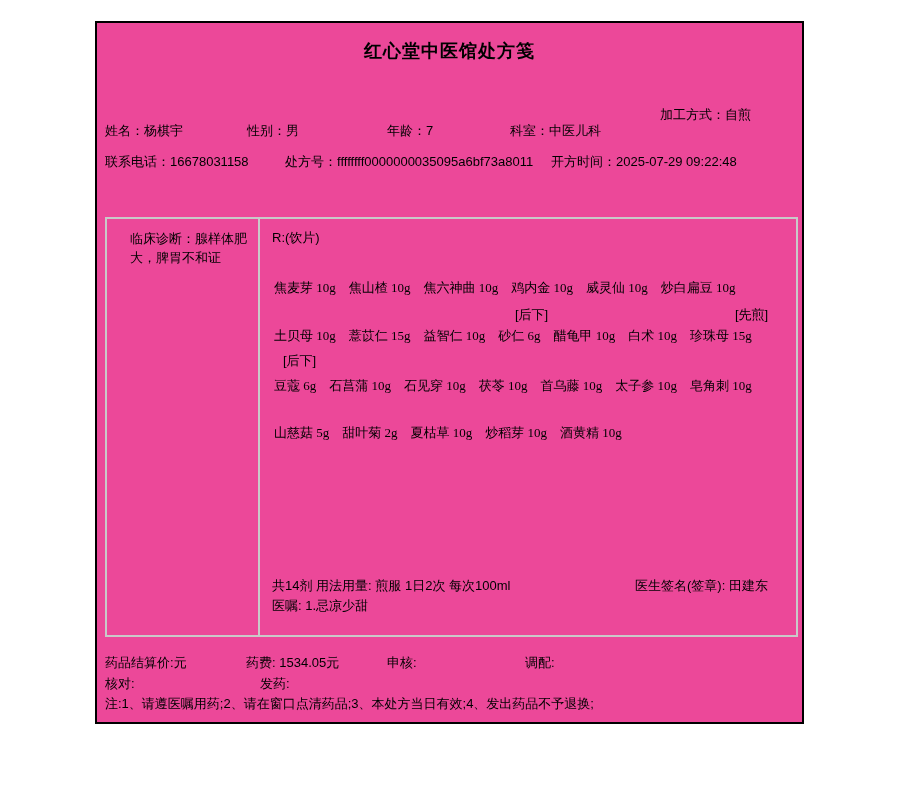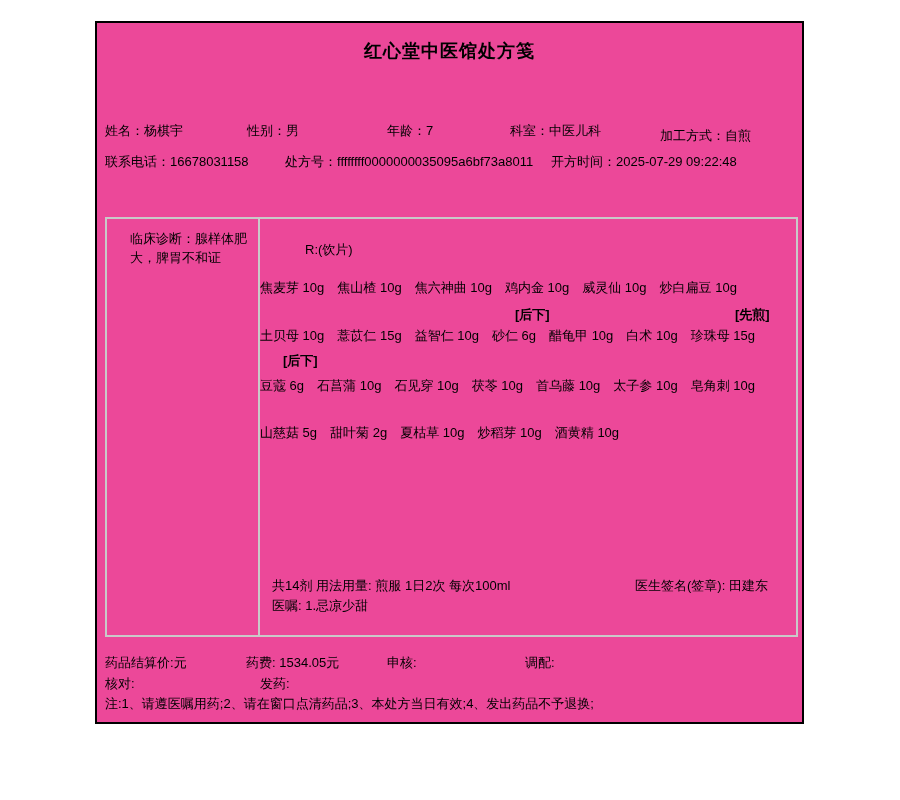--- a/index.html
+++ b/index.html
@@ -9,23 +9,23 @@
            border:2px solid #000; background:#ec4899; font-size:13px; }
   .title { position:absolute; top:16px; left:0; width:100%; text-align:center;
            font-size:18px; font-weight:bold; letter-spacing:1px; }
   .fld { position:absolute; white-space:nowrap; }
   .presc-box { position:absolute; left:8px; top:194px; width:693px; height:420px;
                border:2px solid #c9c9c9; display:flex; }
   .diag-col { width:137px; border-right:2px solid #c9c9c9; padding:10px 7px;
               line-height:19px;margin-left:16px; }
   .rx-col { position:relative; flex:1; }
   .rx-abs { position:absolute; white-space:nowrap; }
-  .drug-line { position:absolute; left:0; white-space:nowrap; }
+  .drug-line { position:absolute; left:14px; white-space:nowrap;font-family:Liberation Serif, serif; }
   .drug-line span { margin-right:13px; }
-  .ann { position:absolute; white-space:nowrap;font-weight:bold; }
+  .ann { position:absolute; white-space:nowrap; }
   .foot { position:absolute; white-space:nowrap; }
 </style>
 </head>
 <body>
 
 <div class="sheet">
 
   <div class="title">红心堂中医馆处方笺</div>
 
   <div class="fld" style="left:8px; top:99px;">
@@ -33,40 +33,40 @@
   </div>
   <div class="fld" style="left:150px; top:99px;">
     <span>性别：</span><span>男</span>
   </div>
   <div class="fld" style="left:290px; top:99px;">
     <span>年龄：</span><span>7</span>
   </div>
   <div class="fld" style="left:413px; top:99px;">
     <span>科室：</span><span>中医儿科</span>
   </div>
-  <div class="fld" style="left:563px; top:104px;text-align:right;">
+  <div class="fld" style="left:563px; top:83px;text-align:right;">
     <span>加工方式：</span><span>自煎</span>
   </div>
 
   <div class="fld" style="left:8px; top:130px;">
     <span>联系电话：</span><span>16678031158</span>
   </div>
   <div class="fld" style="left:188px; top:130px;">
     <span>处方号：</span><span>ffffffff0000000035095a6bf73a8011</span>
   </div>
   <div class="fld" style="left:454px; top:130px;">
     <span>开方时间：</span><span>2025-07-29 09:22:48</span>
   </div>
 
   <div class="presc-box">
     <div class="diag-col">
       <span>临床诊断：</span><span>腺样体肥大，脾胃不和证</span>
     </div>
     <div class="rx-col">
-      <div class="rx-abs" style="left:12px; top:22px;margin-left:33px;">R:(饮片)</div>
+      <div class="rx-abs" style="left:12px; top:10px;">R:(饮片)</div>
 
       <div class="drug-line" style="top:60px;">
         <span>焦麦芽 10g</span><span>焦山楂 10g</span><span>焦六神曲 10g</span><span>鸡内金 10g</span><span>威灵仙 10g</span><span>炒白扁豆 10g</span>
       </div>
 
       <span class="ann" style="left:255px; top:87px;">[后下]</span>
       <span class="ann" style="left:475px; top:87px;">[先煎]</span>
 
       <div class="drug-line" style="top:108px;">
         <span>土贝母 10g</span><span>薏苡仁 15g</span><span>益智仁 10g</span><span>砂仁 6g</span><span>醋龟甲 10g</span><span>白术 10g</span><span>珍珠母 15g</span>

